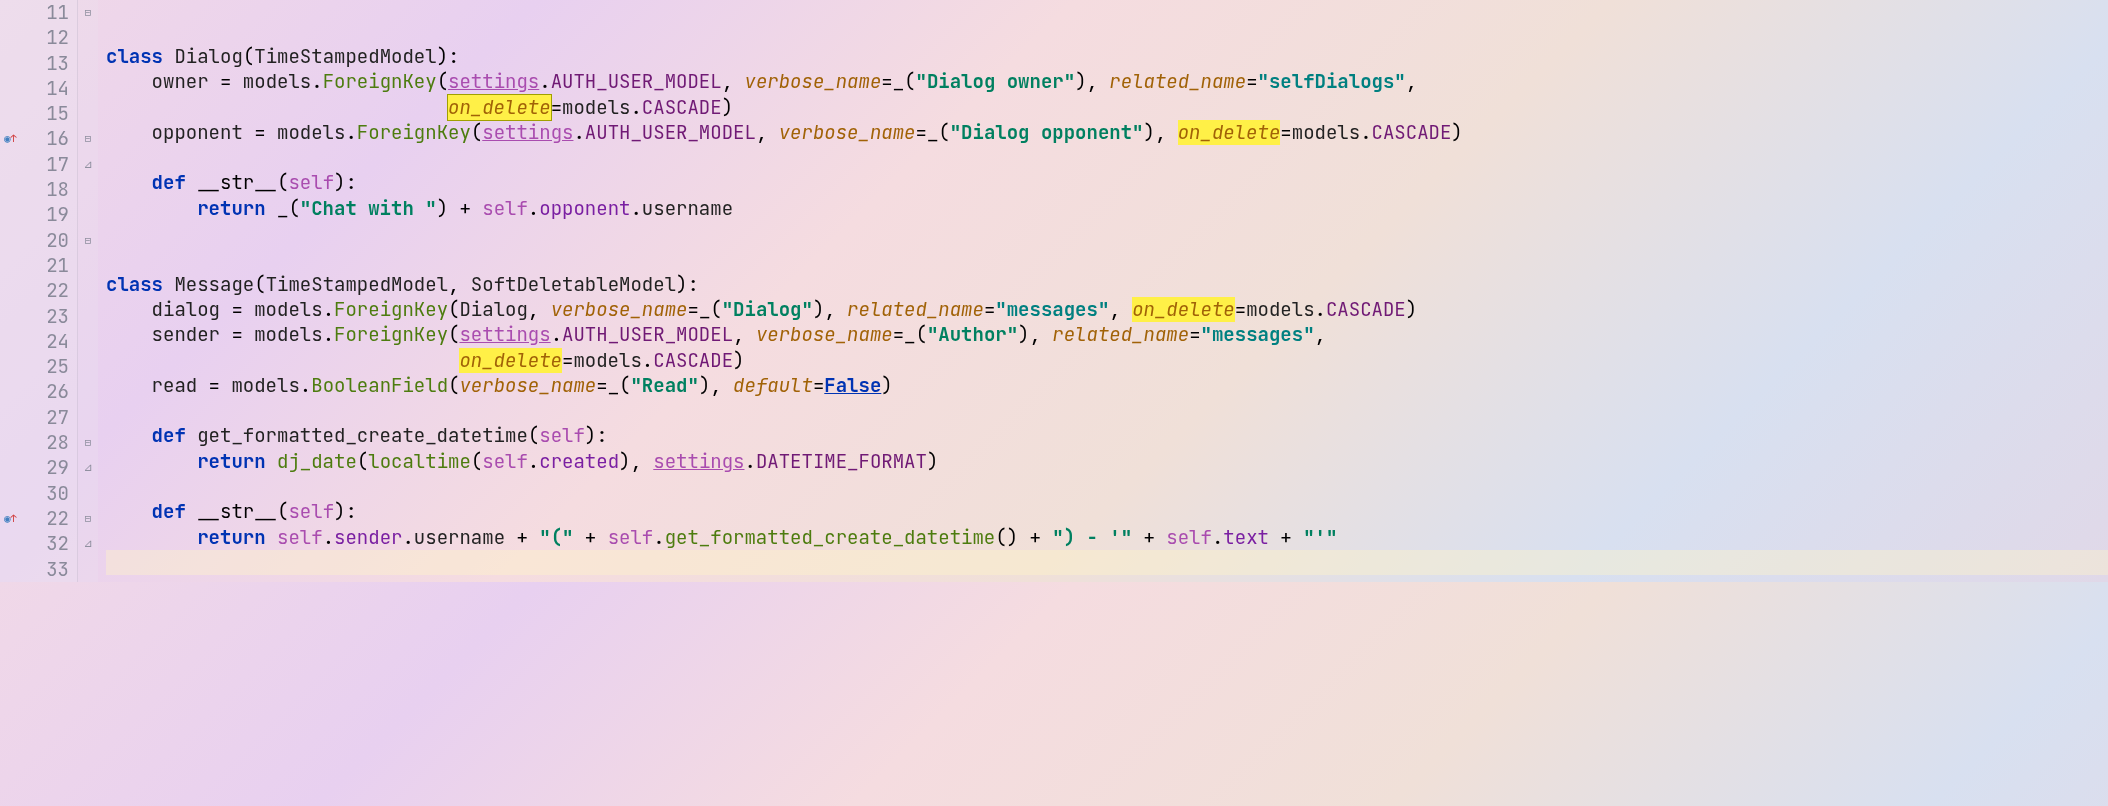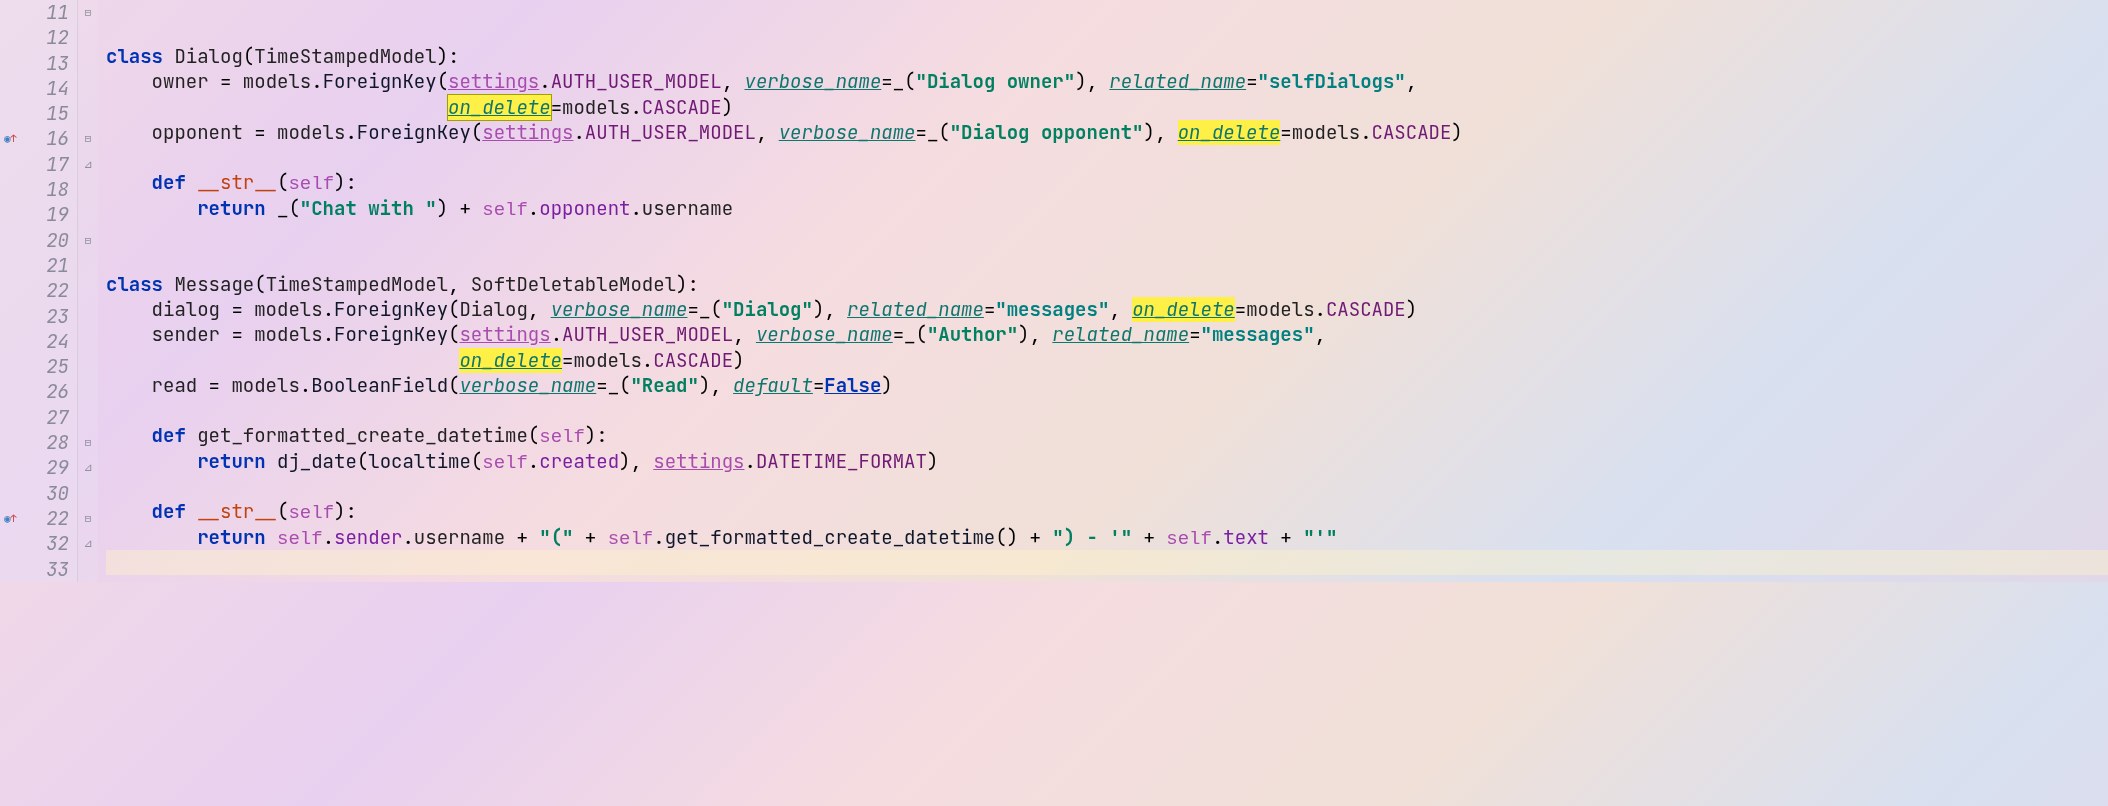--- a/index.html
+++ b/index.html
@@ -22,21 +22,20 @@
   background: rgba(235, 225, 240, 0.5);
   border-right: 1px solid rgba(180, 170, 190, 0.3);
   text-align: right;
   padding-right: 8px;
   color: #8a8a9a;
   user-select: none;
 }
 .gutter-line {
   height: 25.3px;
   position: relative;
-  font-style: italic;
 }
 .gutter-marker {
   position: absolute;
   left: 4px;
   top: 50%;
   transform: translateY(-50%);
   font-size: 11px;
 }
 .gutter-override { color: #4080c0; }
 .gutter-arrow { color: #d04040; font-size: 10px; }
@@ -60,25 +59,25 @@
 }
 .code-line {
   height: 25.3px;
   white-space: pre;
 }
 .code-line.current { background: rgba(255, 245, 200, 0.4); }
 .kw { color: #0033b3; font-weight: bold; }
 .def-name { color: #222222; }
 .ident { color: #222222; }
 .param { color: #a94caf; text-decoration: underline; }
-.self { color: #a94caf; font-family: Liberation Mono, monospace; }
-.call { color: #0f172a; }
+.self { color: #a94caf; }
+.call { color: #4d7c0f; }
 .str { color: #008060; font-weight: bold; }
-.dunder { color: #c2410c; }
-.kw-arg { color: #0f766e; font-style: italic; text-decoration: underline; }
+.dunder { color: #000000; }
+.kw-arg { color: #a16207; font-style: italic; }
 .const { color: #701a75; }
 .bool { color: #0033b3; font-weight: bold; text-decoration: underline; }
 .hl { background: #fff047; }
 .hl-box { background: #fff047; outline: 1px solid #a0a000; }
 .teal { color: #008080; font-weight: bold; }
 .member { color: #7a1fa2; }
 </style>
 </head>
 <body>
 

